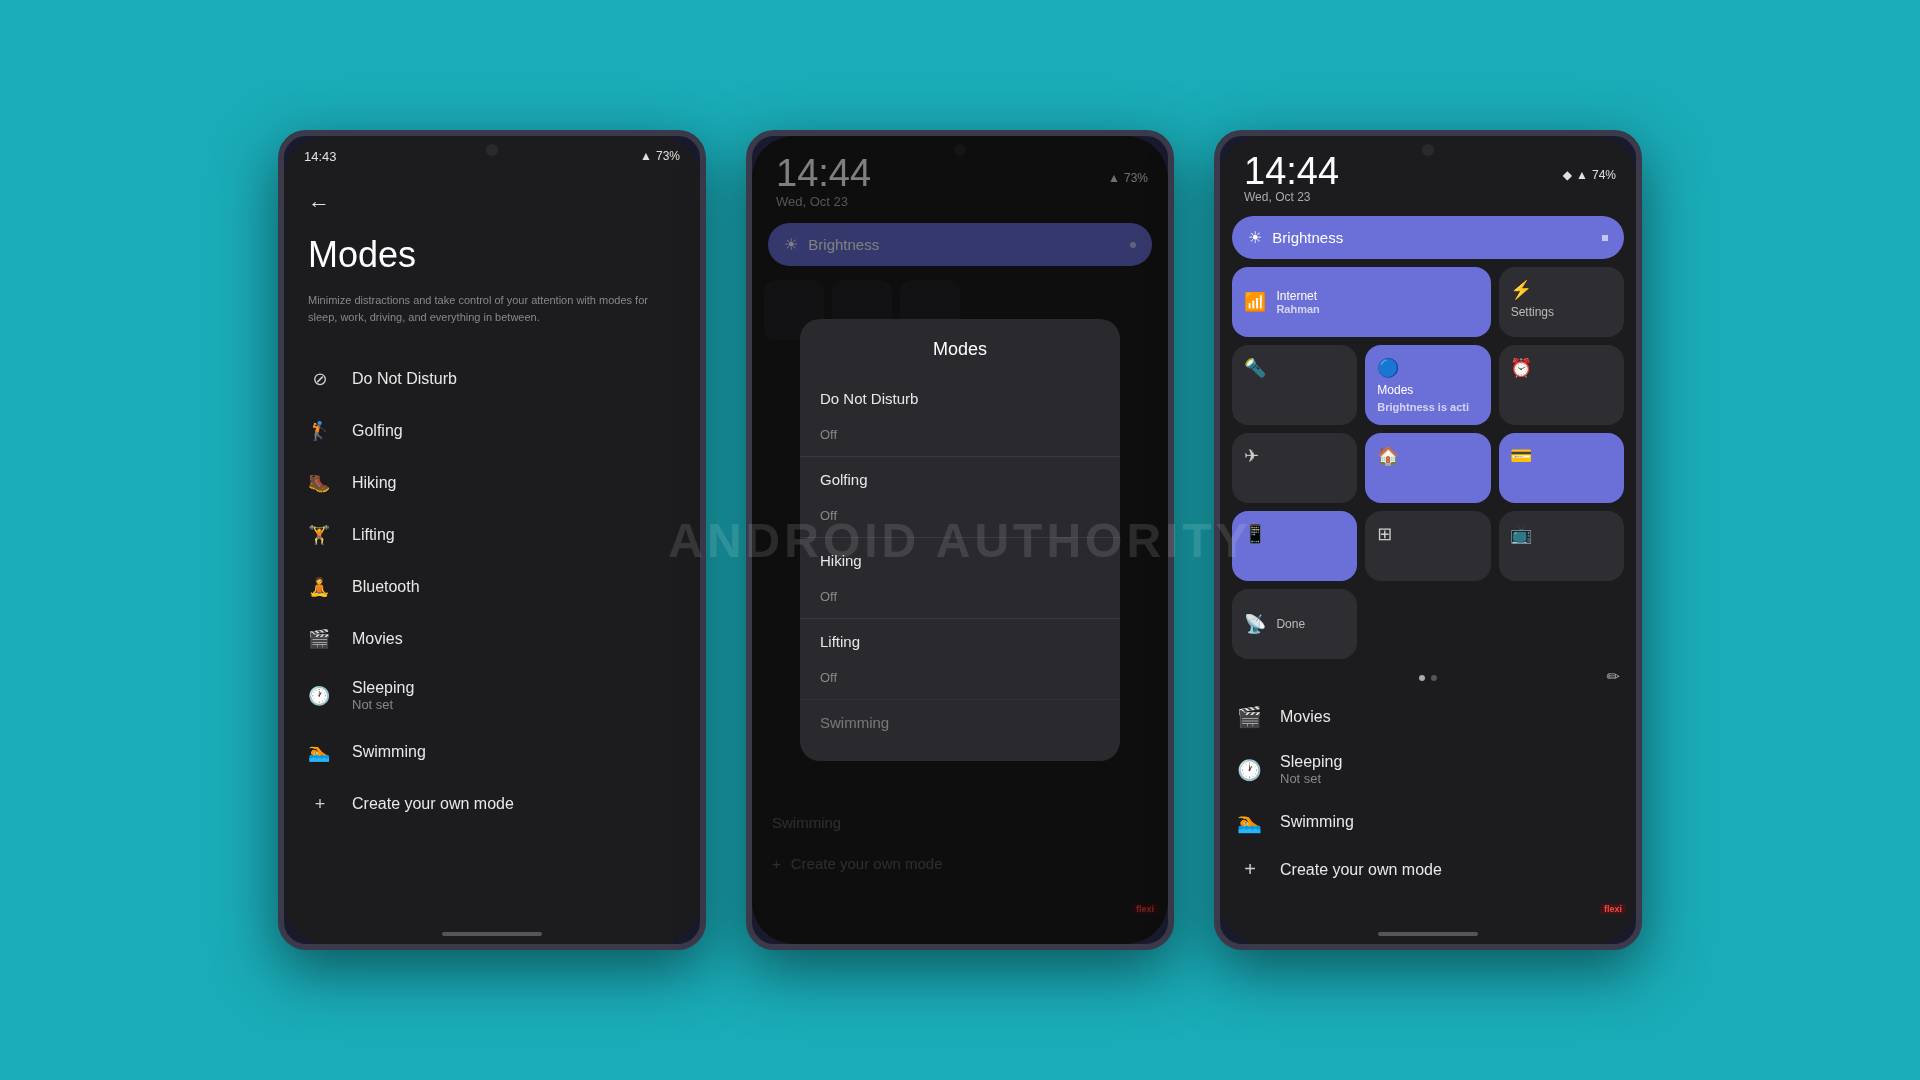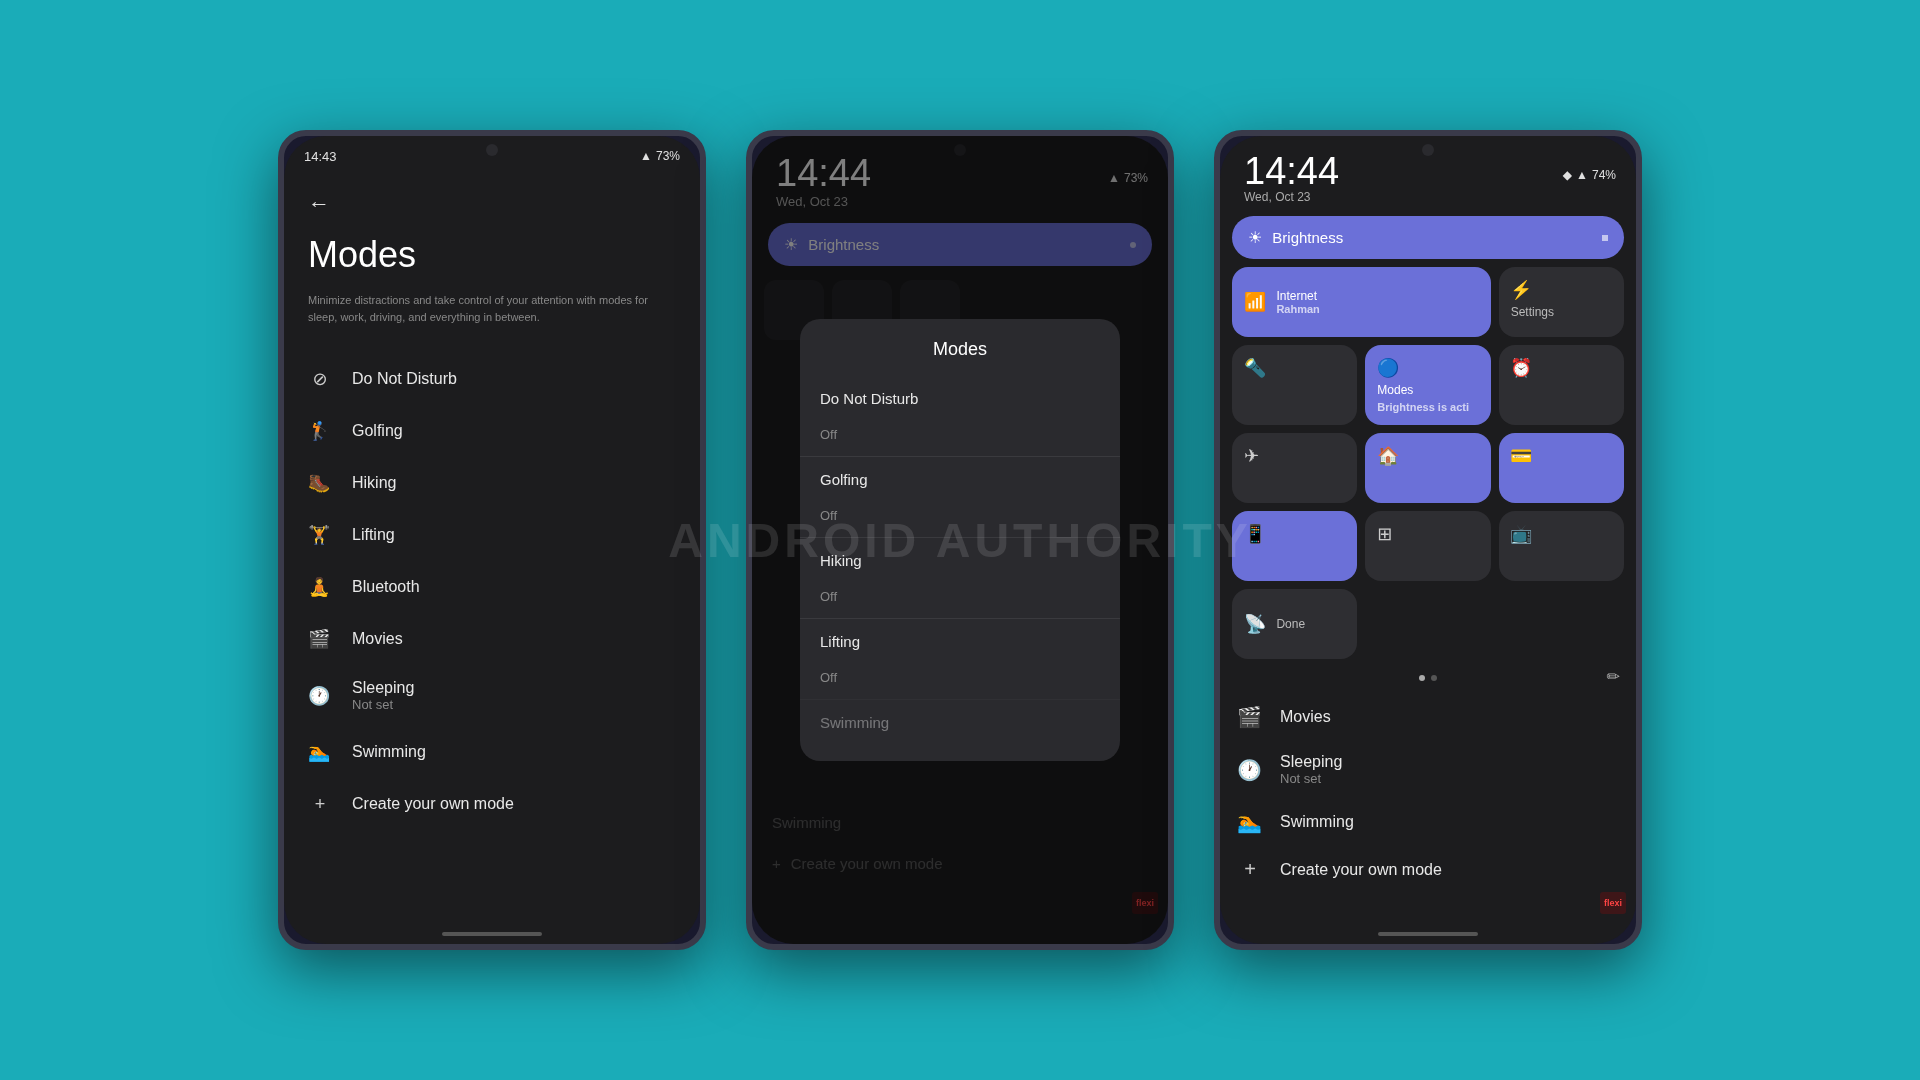--- a/index.html
+++ b/index.html
@@ -381,21 +381,21 @@
 
     
     .watermark {
       position: absolute;
       bottom: 30px;
       right: 10px;
       font-size: 9px;
       color: #f44;
       font-weight: 700;
       background: rgba(200,0,0,0.2);
-      padding: 6px 4px;
+      padding: 0 4px;
       border-radius: 3px;
       transform: rotate(0deg);
     }
 
     
     .aa-watermark {
       position: absolute;
       top: 50%;
       left: 50%;
       transform: translate(-50%, -50%);

